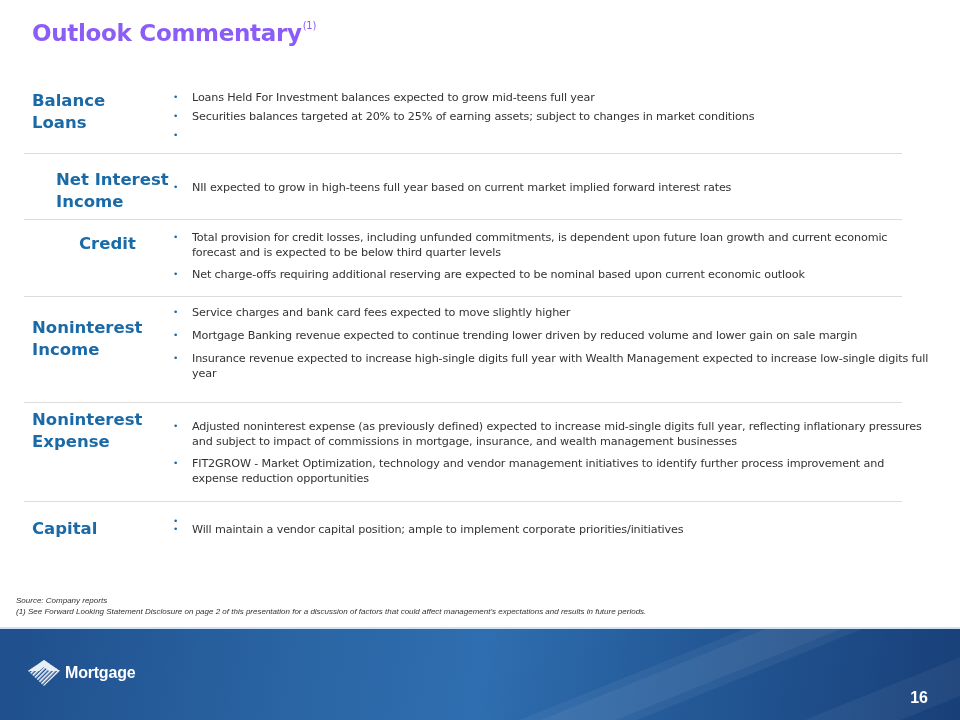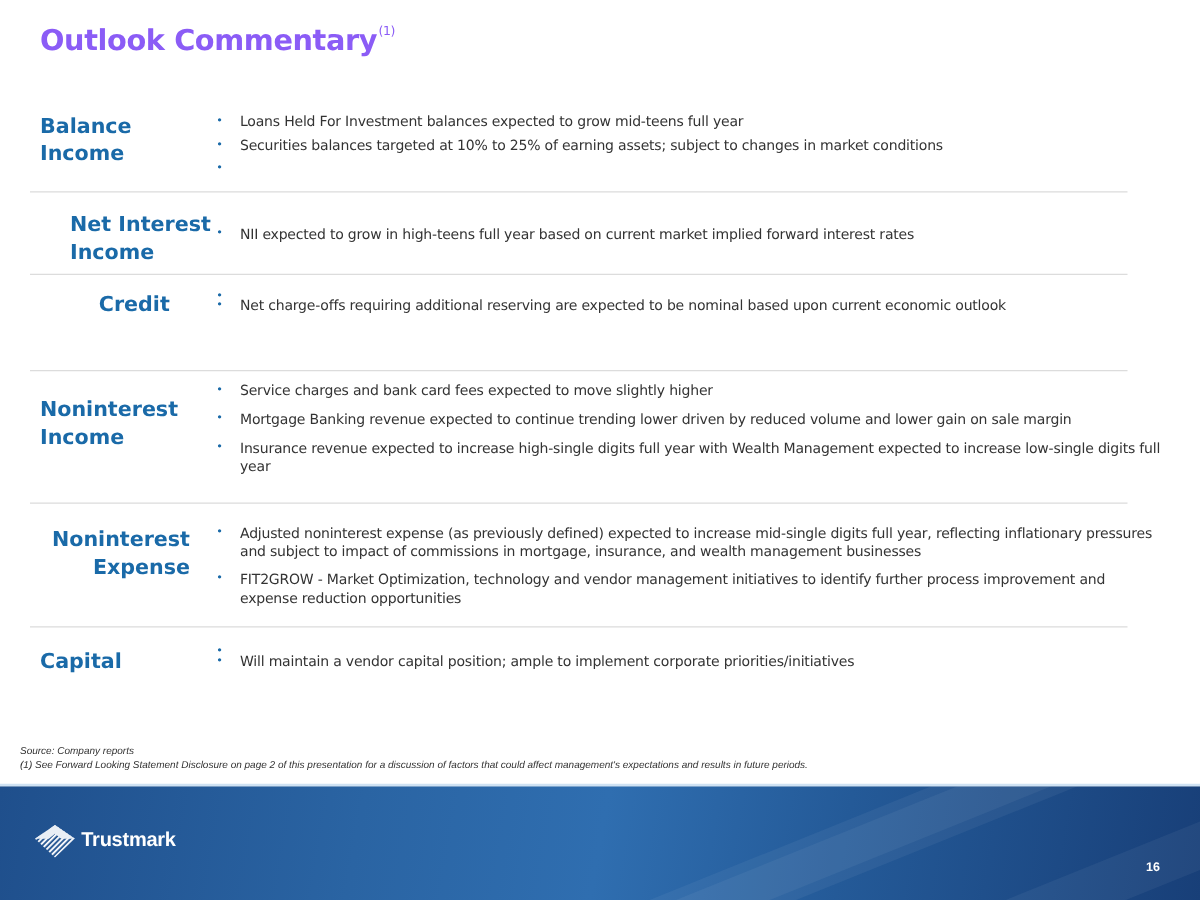--- a/index.html
+++ b/index.html
@@ -61,64 +61,64 @@
 
     .logo {
       position: absolute; left: 27px; top: 30px; display: flex; align-items: center;
     }
     .logo-text {
       font-family: "Liberation Sans", sans-serif; font-weight: bold;
       color: #ffffff; font-size: 16px; margin-left: 4px; letter-spacing: -0.2px;
     }
     .page-number {
       position: absolute; right: 32px; top: 60px;
-      color: #ffffff; font-weight: bold; font-size: 10px;
+      color: #ffffff; font-weight: bold; font-size: 16px;
       font-family: "Liberation Sans", sans-serif;
     }
   </style>
 </head>
 <body>
 
 <h1 class="page-title"><span>Outlook Commentary</span><sup>(1)</sup></h1>
 
 <div class="section" style="top:84px;height:70px;">
-  <div class="section-label" style="top:6px;">Balance Income</div>
+  <div class="section-label" style="top:6px;">Balance Loans</div>
   <ul class="bullets" style="top:6px;">
     <li style="margin-bottom:4px;"><span class="dot">•</span><span>Loans Held For Investment balances expected to grow mid-teens full year</span></li>
-    <li style="margin-bottom:4px;"><span class="dot">•</span><span>Securities balances targeted at 10% to 25% of earning assets; subject to changes in market conditions</span></li>
+    <li style="margin-bottom:4px;"><span class="dot">•</span><span>Securities balances targeted at 20% to 25% of earning assets; subject to changes in market conditions</span></li>
     <li><span class="dot">•</span></li>
   </ul>
 </div>
 
 <div class="section" style="top:154px;height:66px;">
   <div class="section-label" style="top:15px;margin-left:24px;">Net Interest Income</div>
   <ul class="bullets" style="top:26px;">
     <li><span class="dot">•</span><span>NII expected to grow in high-teens full year based on current market implied forward interest rates</span></li>
   </ul>
 </div>
 
 <div class="section" style="top:220px;height:77px;">
   <div class="section-label" style="top:13px;left:7px;margin-left:48px;">Credit</div>
   <ul class="bullets" style="top:10px;">
-    <li style="margin-bottom:7px;"><span class="dot">•</span></li>
+    <li style="margin-bottom:7px;"><span class="dot">•</span><span>Total provision for credit losses, including unfunded commitments, is dependent upon future loan growth and current economic forecast and is expected to be below third quarter levels</span></li>
     <li><span class="dot">•</span><span>Net charge-offs requiring additional reserving are expected to be nominal based upon current economic outlook</span></li>
   </ul>
 </div>
 
 <div class="section" style="top:297px;height:106px;">
   <div class="section-label" style="top:20px;">Noninterest Income</div>
   <ul class="bullets" style="top:8px;">
     <li style="margin-bottom:8px;"><span class="dot">•</span><span>Service charges and bank card fees expected to move slightly higher</span></li>
     <li style="margin-bottom:8px;"><span class="dot">•</span><span>Mortgage Banking revenue expected to continue trending lower driven by reduced volume and lower gain on sale margin</span></li>
     <li><span class="dot">•</span><span>Insurance revenue expected to increase high-single digits full year with Wealth Management expected to increase low-single digits full year</span></li>
   </ul>
 </div>
 
 <div class="section" style="top:403px;height:99px;">
-  <div class="section-label" style="top:18px;text-align:right;">Noninterest Expense</div>
+  <div class="section-label" style="top:6px;">Noninterest Expense</div>
   <ul class="bullets" style="top:16px;">
     <li style="margin-bottom:7px;"><span class="dot">•</span><span>Adjusted noninterest expense (as previously defined) expected to increase mid-single digits full year, reflecting inflationary pressures and subject to impact of commissions in mortgage, insurance, and wealth management businesses</span></li>
     <li><span class="dot">•</span><span>FIT2GROW - Market Optimization, technology and vendor management initiatives to identify further process improvement and expense reduction opportunities</span></li>
   </ul>
 </div>
 
 <div class="section last" style="top:502px;height:80px;">
   <div class="section-label" style="top:16px;">Capital</div>
   <ul class="bullets" style="top:12px;">
     <li style="margin-bottom:8px;"><span class="dot">•</span></li>
@@ -138,16 +138,16 @@
   <div class="logo">
     <svg width="34" height="28" viewBox="0 0 34 28">
       <defs>
         <pattern id="stripes" width="3" height="3" patternUnits="userSpaceOnUse" patternTransform="rotate(45)">
           <rect width="1.6" height="3" fill="#ffffff"></rect>
         </pattern>
       </defs>
       <polygon points="17,1 33,12 17,27 1,12" fill="url(#stripes)" opacity="0.95"></polygon>
       <polygon points="17,1 33,12 22,12 17,8 12,12 1,12" fill="#e8eef5"></polygon>
     </svg>
-    <span class="logo-text">Trustmark</span>
+    <span class="logo-text">Mortgage</span>
   </div>
   <div class="page-number">16</div>
 </div>
 
 </body></html>

